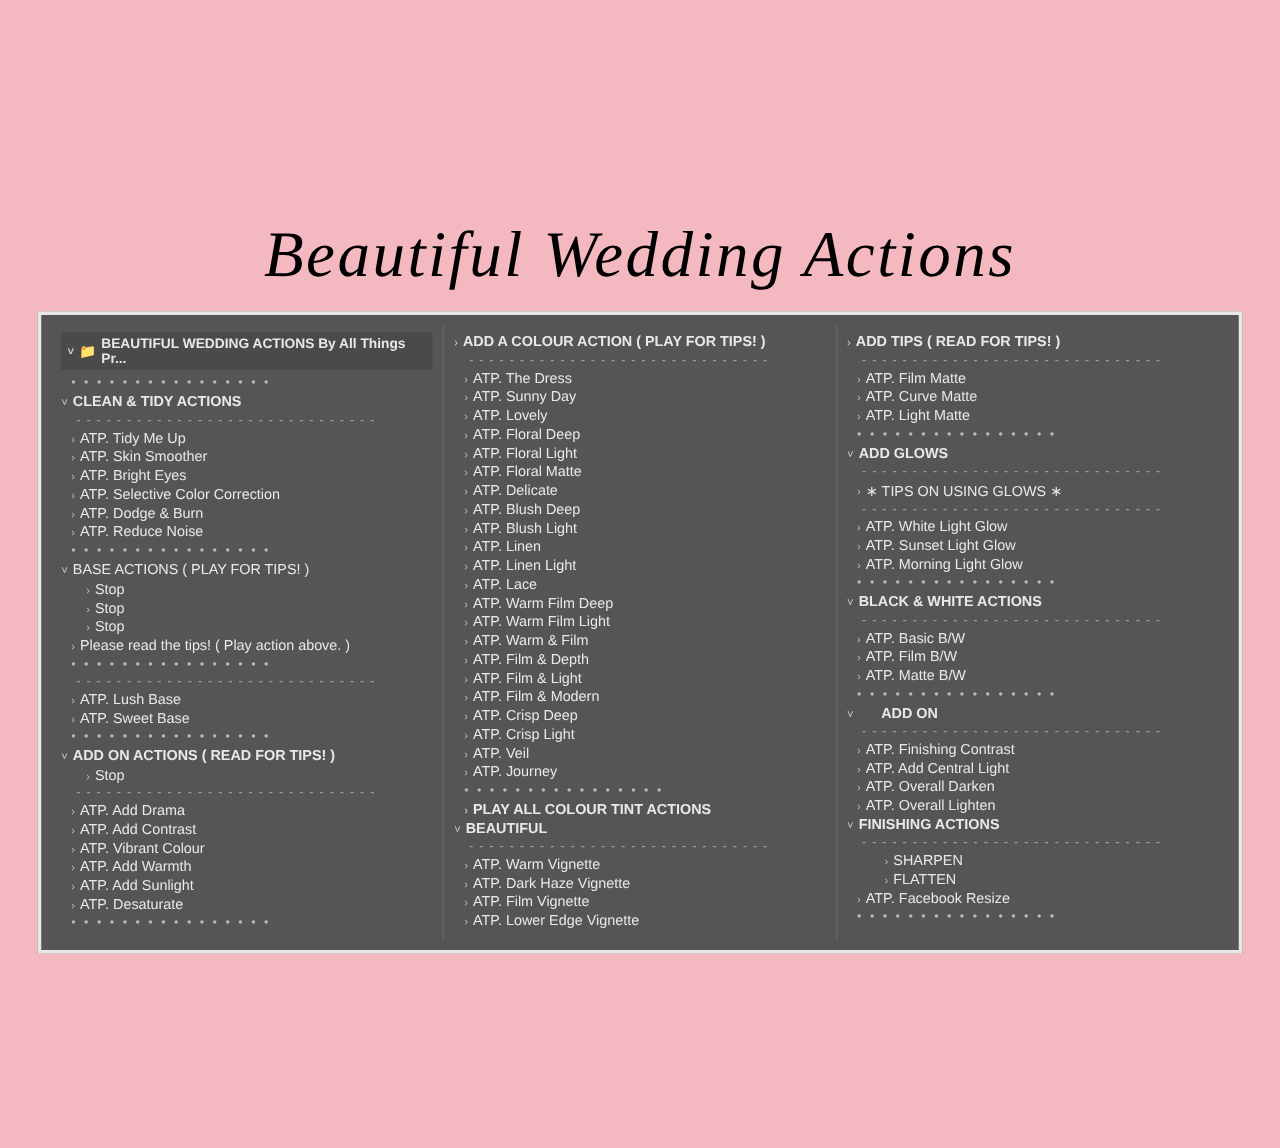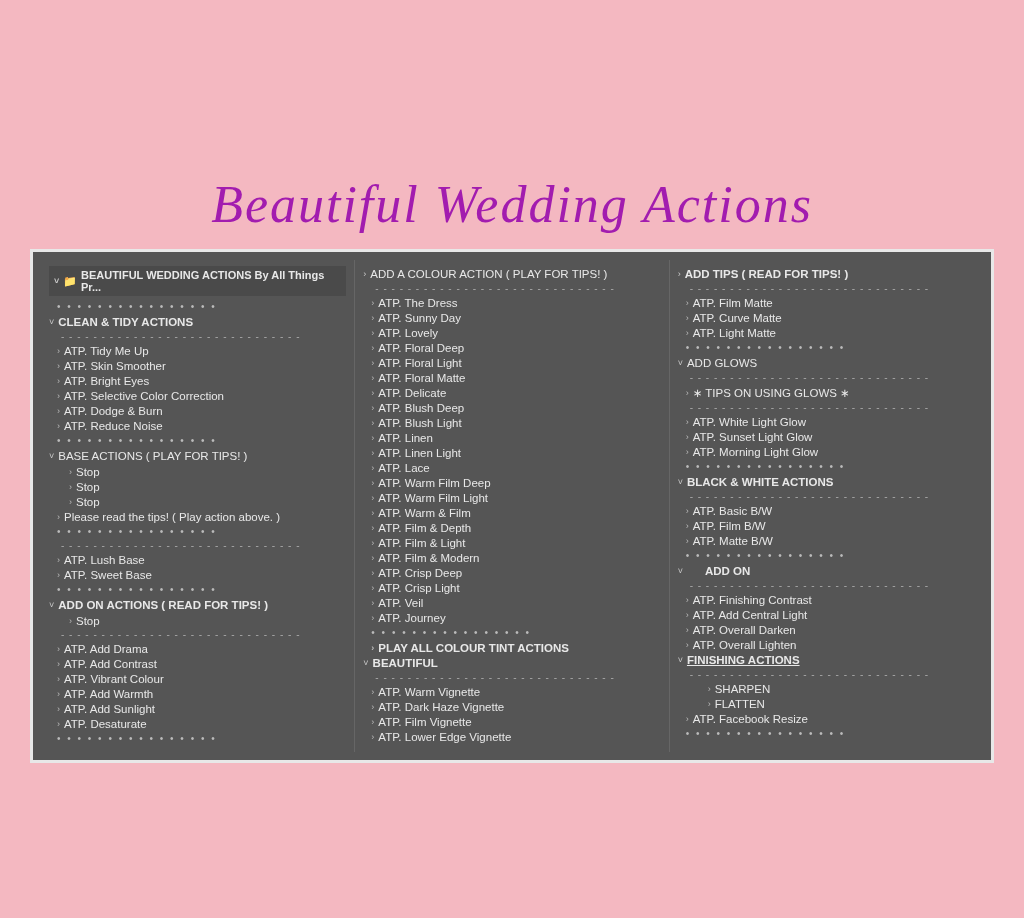--- a/index.html
+++ b/index.html
@@ -21,21 +21,21 @@
     }
 
     .title-area {
       text-align: center;
       padding: 20px 10px 15px;
     }
 
     .title-text {
       font-family: 'Georgia', cursive, serif;
       font-size: 52px;
-      color: #a21caf;
+      color: #000000;
       font-style: italic;
       letter-spacing: 2px;
     }
 
     .content-area {
       background-color: #555555;
       border: 3px solid #e8e8e8;
       padding: 8px;
       display: flex;
       gap: 0;
@@ -186,21 +186,21 @@
       <div class="list-item"><span class="chevron">›</span> ATP. Add Sunlight</div>
       <div class="list-item"><span class="chevron">›</span> ATP. Desaturate</div>
 
       <div class="dots-row">• • • • • • • • • • • • • • • •</div>
     </div>
 
     <div class="column">
 
       <div class="category-label-row">
         <span class="chevron">›</span>
-        <span style="font-weight:normal;text-align:center;">ADD A COLOUR ACTION ( PLAY FOR TIPS! )</span>
+        <span style="font-weight:bold;text-align:center;">ADD A COLOUR ACTION ( PLAY FOR TIPS! )</span>
       </div>
       <div class="separator">- - - - - - - - - - - - - - - - - - - - - - - - - - - - - -</div>
 
       <div class="list-item"><span class="chevron">›</span> ATP. The Dress</div>
       <div class="list-item"><span class="chevron">›</span> ATP. Sunny Day</div>
       <div class="list-item"><span class="chevron">›</span> ATP. Lovely</div>
       <div class="list-item"><span class="chevron">›</span> ATP. Floral Deep</div>
       <div class="list-item"><span class="chevron">›</span> ATP. Floral Light</div>
       <div class="list-item"><span class="chevron">›</span> ATP. Floral Matte</div>
       <div class="list-item"><span class="chevron">›</span> ATP. Delicate</div>
@@ -247,21 +247,21 @@
       <div class="separator">- - - - - - - - - - - - - - - - - - - - - - - - - - - - - -</div>
 
       <div class="list-item"><span class="chevron">›</span> ATP. Film Matte</div>
       <div class="list-item"><span class="chevron">›</span> ATP. Curve Matte</div>
       <div class="list-item"><span class="chevron">›</span> ATP. Light Matte</div>
 
       <div class="dots-row">• • • • • • • • • • • • • • • •</div>
 
       <div class="category-label-row">
         <span class="chevron">˅</span>
-        <span style="font-weight:normal;text-align:right;">ADD GLOWS</span>
+        <span style="font-weight:bold;text-align:right;">ADD GLOWS</span>
       </div>
       <div class="separator">- - - - - - - - - - - - - - - - - - - - - - - - - - - - - -</div>
 
       <div class="list-item"><span class="chevron">›</span> ∗ TIPS ON USING GLOWS ∗</div>
       <div class="separator">- - - - - - - - - - - - - - - - - - - - - - - - - - - - - -</div>
 
       <div class="list-item"><span class="chevron">›</span> ATP. White Light Glow</div>
       <div class="list-item"><span class="chevron">›</span> ATP. Sunset Light Glow</div>
       <div class="list-item"><span class="chevron">›</span> ATP. Morning Light Glow</div>
 
@@ -285,21 +285,21 @@
       </div>
       <div class="separator">- - - - - - - - - - - - - - - - - - - - - - - - - - - - - -</div>
 
       <div class="list-item"><span class="chevron">›</span> ATP. Finishing Contrast</div>
       <div class="list-item"><span class="chevron">›</span> ATP. Add Central Light</div>
       <div class="list-item"><span class="chevron">›</span> ATP. Overall Darken</div>
       <div class="list-item"><span class="chevron">›</span> ATP. Overall Lighten</div>
 
       <div class="category-label-row">
         <span class="chevron">˅</span>
-        <span style="font-weight:bold;text-decoration:underline;">FINISHING ACTIONS</span>
+        <span style="font-weight:bold;">FINISHING ACTIONS</span>
       </div>
       <div class="separator">- - - - - - - - - - - - - - - - - - - - - - - - - - - - - -</div>
 
       <div class="list-item" style="padding-left:30px;"><span class="chevron">›</span> SHARPEN</div>
       <div class="list-item" style="padding-left:30px;"><span class="chevron">›</span> FLATTEN</div>
       <div class="list-item"><span class="chevron">›</span> ATP. Facebook Resize</div>
 
       <div class="dots-row">• • • • • • • • • • • • • • • •</div>
     </div>
 

